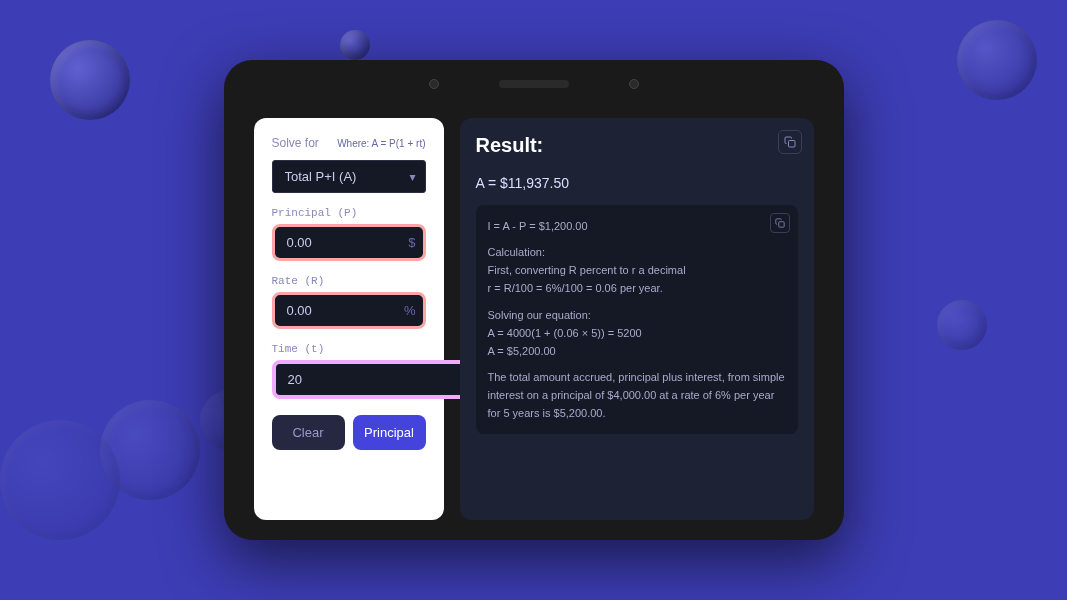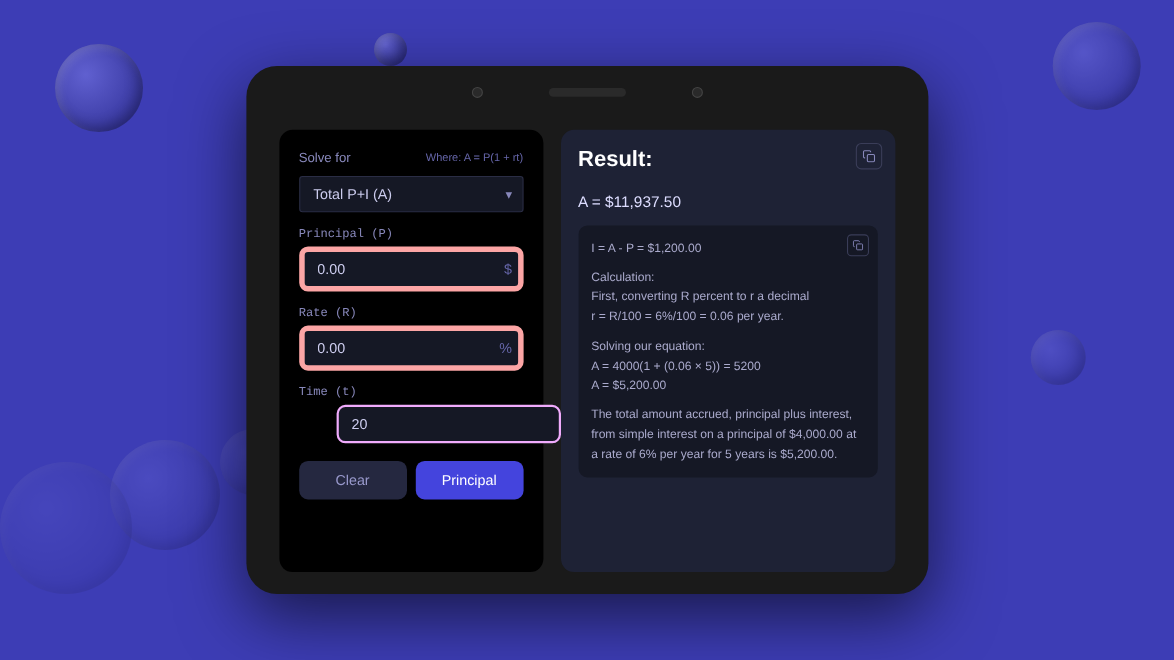--- a/index.html
+++ b/index.html
@@ -75,24 +75,24 @@
       flex: 1;
       width: 100%;
       padding: 10px 30px 20px;
       display: flex;
       gap: 16px;
       overflow: hidden;
     }
 
     
     .calc-panel {
-      background: #000000;
+      background: #ffffff;
       border-radius: 12px;
       padding: 18px;
-      width: 240px;
+      width: 190px;
       flex-shrink: 0;
     }
 
     .solve-for-header {
       display: flex;
       justify-content: space-between;
       align-items: center;
       margin-bottom: 10px;
     }
 
@@ -149,21 +149,21 @@
 
     .input-wrapper {
       position: relative;
       display: flex;
       align-items: center;
     }
 
     .calc-input {
       width: 100%;
       background: #151825;
-      border: 5px solid #fca5a5;
+      border: 3px solid #fca5a5;
       border-radius: 8px;
       color: #ccccee;
       font-size: 13px;
       padding: 8px 30px 8px 12px;
       outline: none;
     }
 
     .input-suffix {
       position: absolute;
       right: 10px;
@@ -173,27 +173,26 @@
     }
 
     .time-input-row {
       display: flex;
       gap: 6px;
     }
 
     .time-number-input {
       flex: 1;
       background: #151825;
-      border: 2px solid #f0abfc;
+      border: 4px solid #f0abfc;
       border-radius: 8px;
       color: #ccccee;
       font-size: 13px;
       padding: 8px 12px;
       outline: none;
-      margin-left: 34px;
     }
 
     .time-unit-wrapper {
       position: relative;
       width: 90px;
     }
 
     .time-unit-select {
       width: 100%;
       background: #151825;

